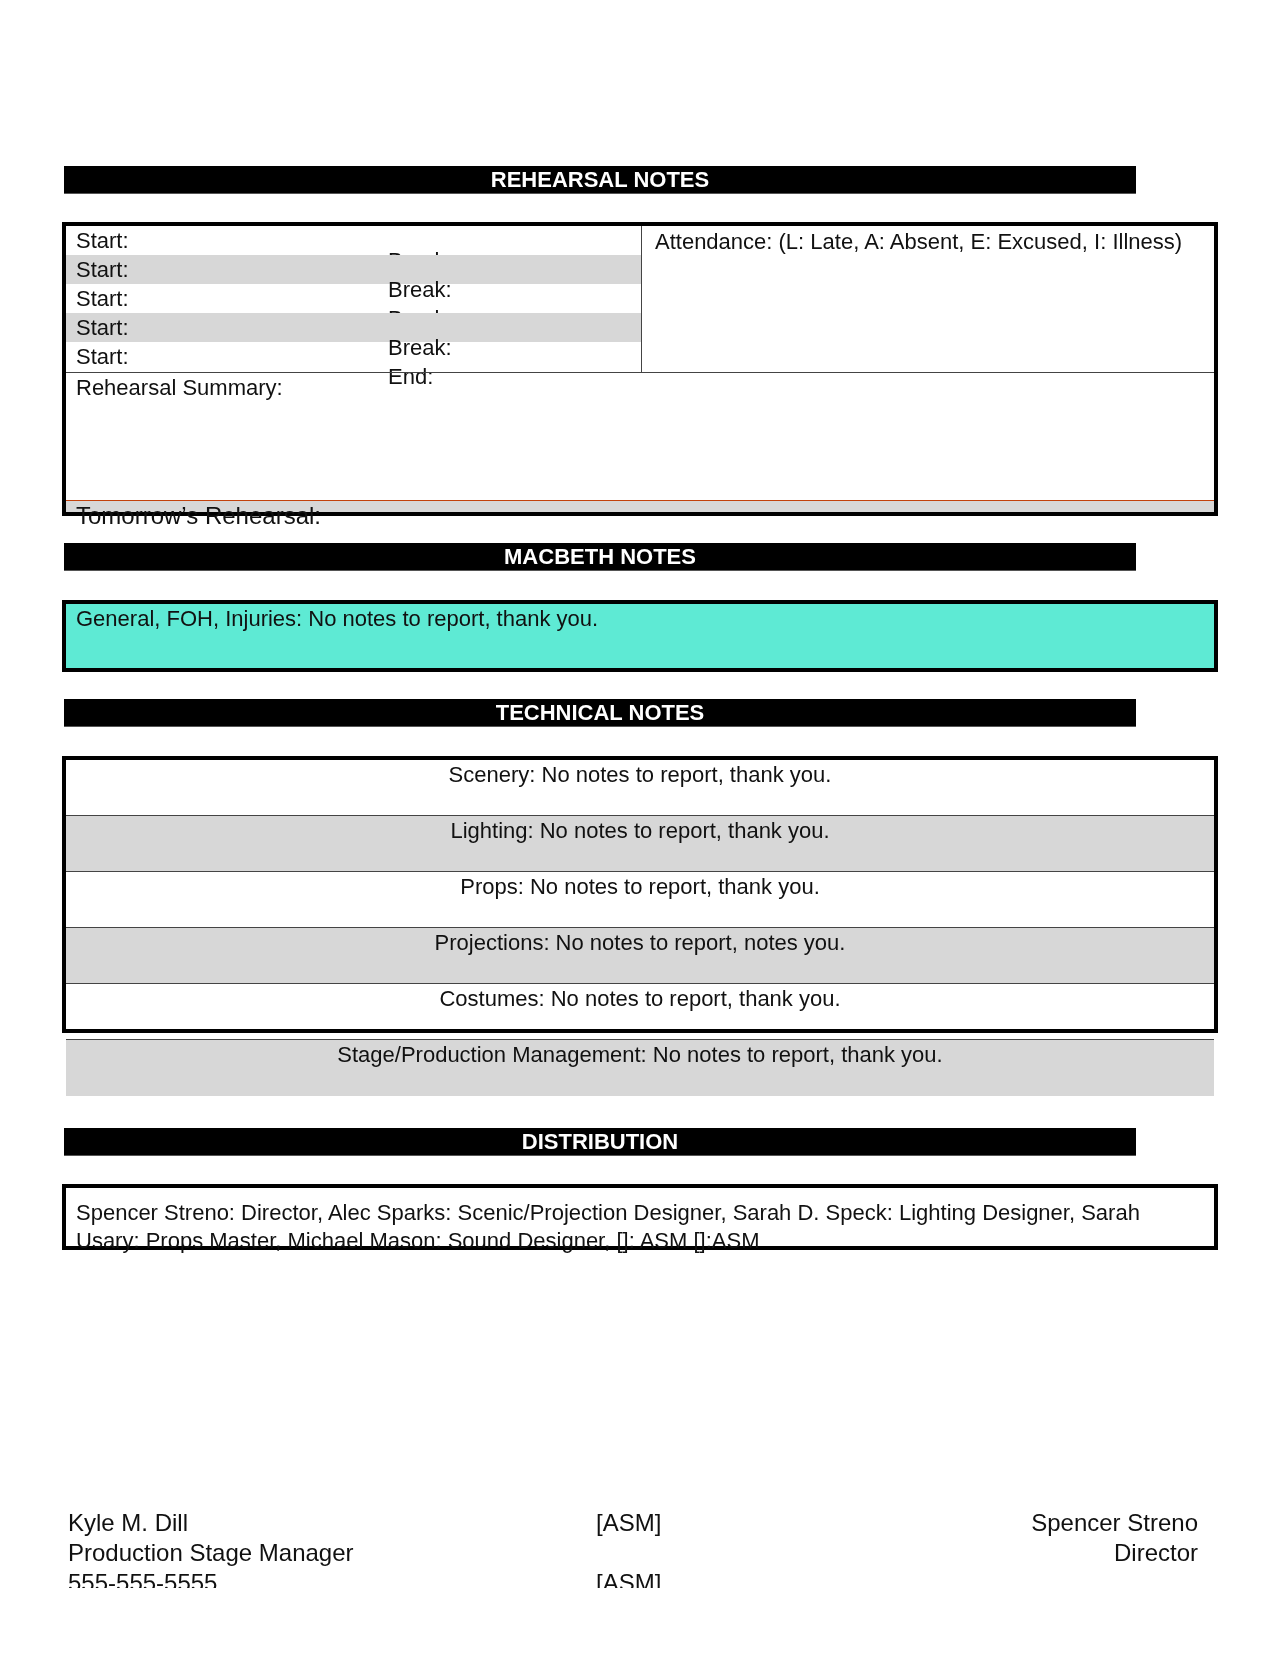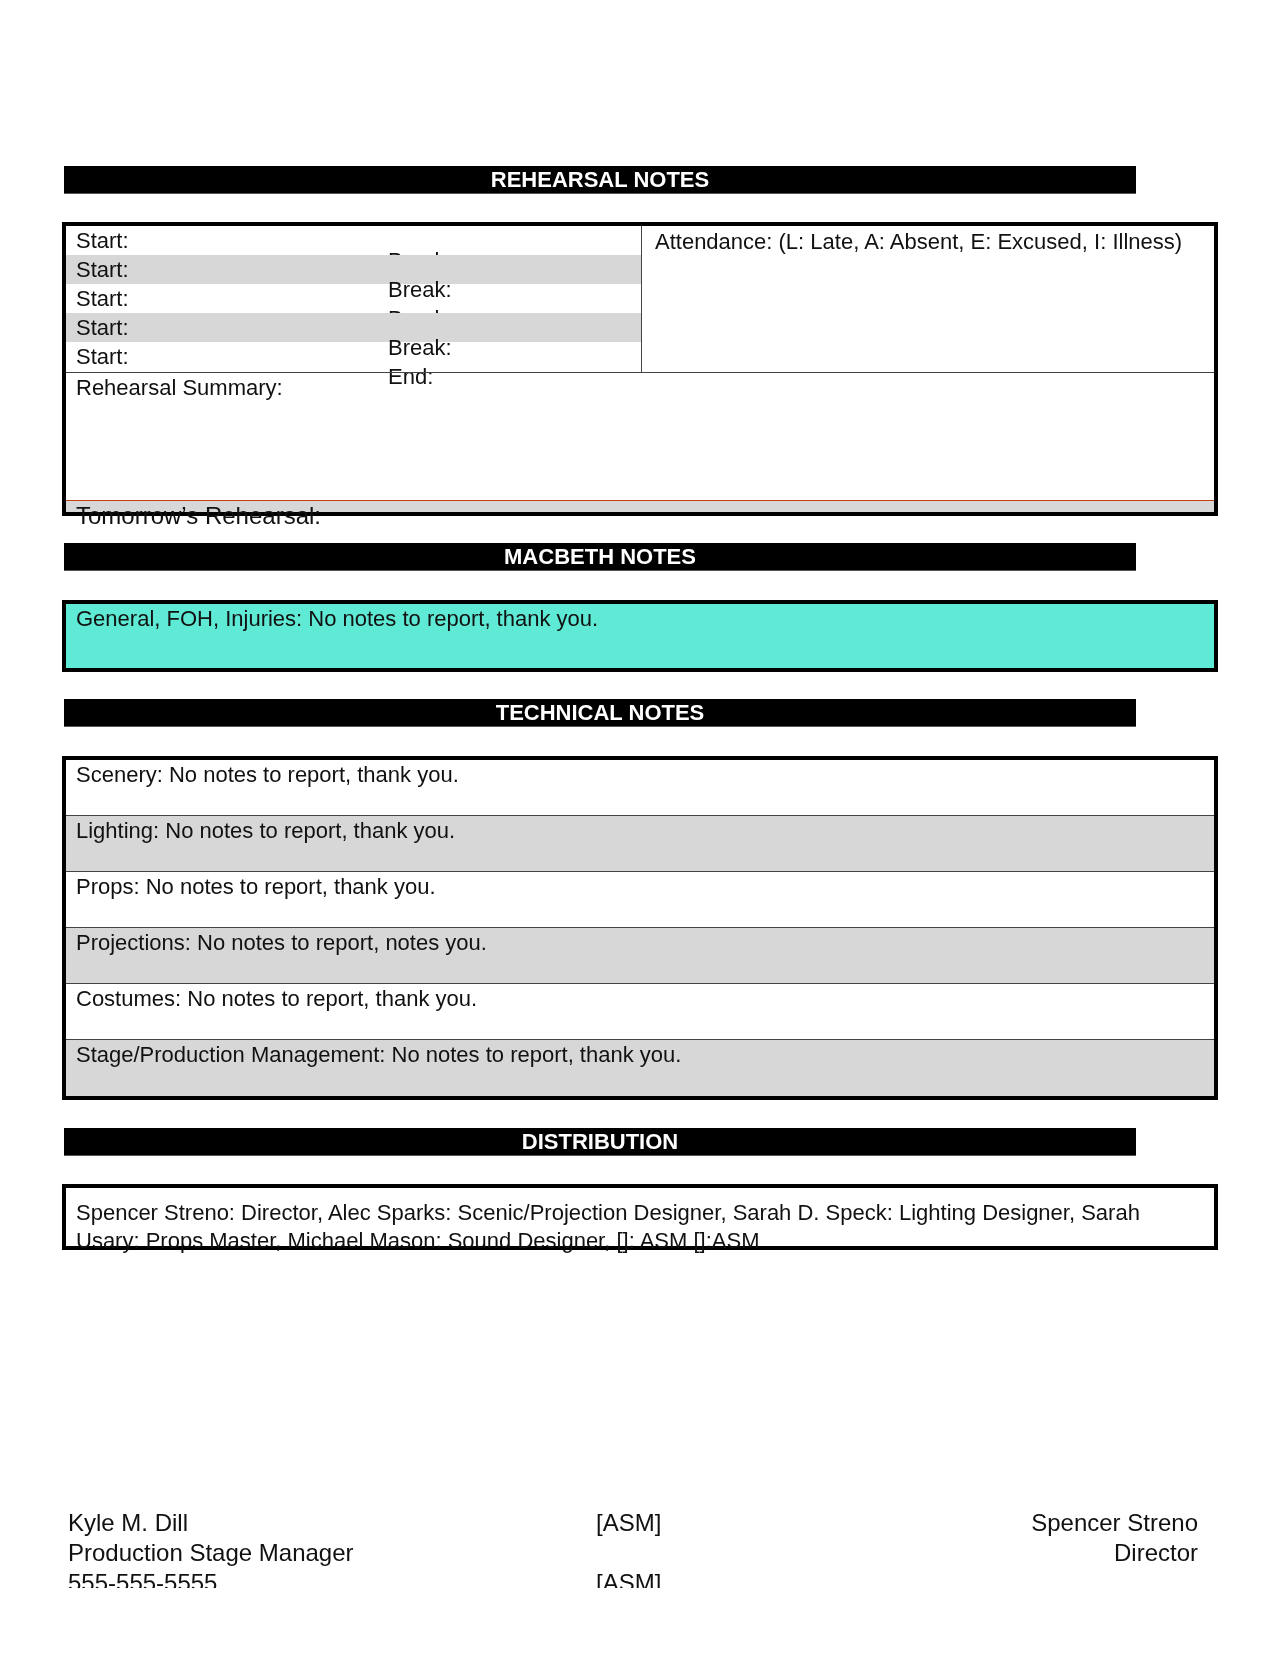--- a/index.html
+++ b/index.html
@@ -74,21 +74,21 @@
     }
     .tomorrow {
       position: absolute; left: 0; right: 0; top: 230px; bottom: 0;
       border-top: 1px solid #c2410c; padding: 0 10px; font-size: 24px; line-height: 30px; margin-top: 44px;
     }
 
     
     .gn-box { top: 600px; height: 72px; background: #5eead4; padding: 0 10px; font-size: 22px; line-height: 30px; }
 
     
-    .tn-box { top: 756px; height: 344px; }
+    .tn-box { top: 756px; height: 277px; text-align: center; }
     .tech-row {
       height: 56px; padding: 0 10px; font-size: 22px; line-height: 30px;
       border-bottom: 1px solid #444;
     }
     .tech-row:last-child { border-bottom: none; height: 56px; }
 
     
     .dist-box { top: 1184px; height: 66px; padding: 11px 10px; font-size: 22px; line-height: 28px; }
 
     

